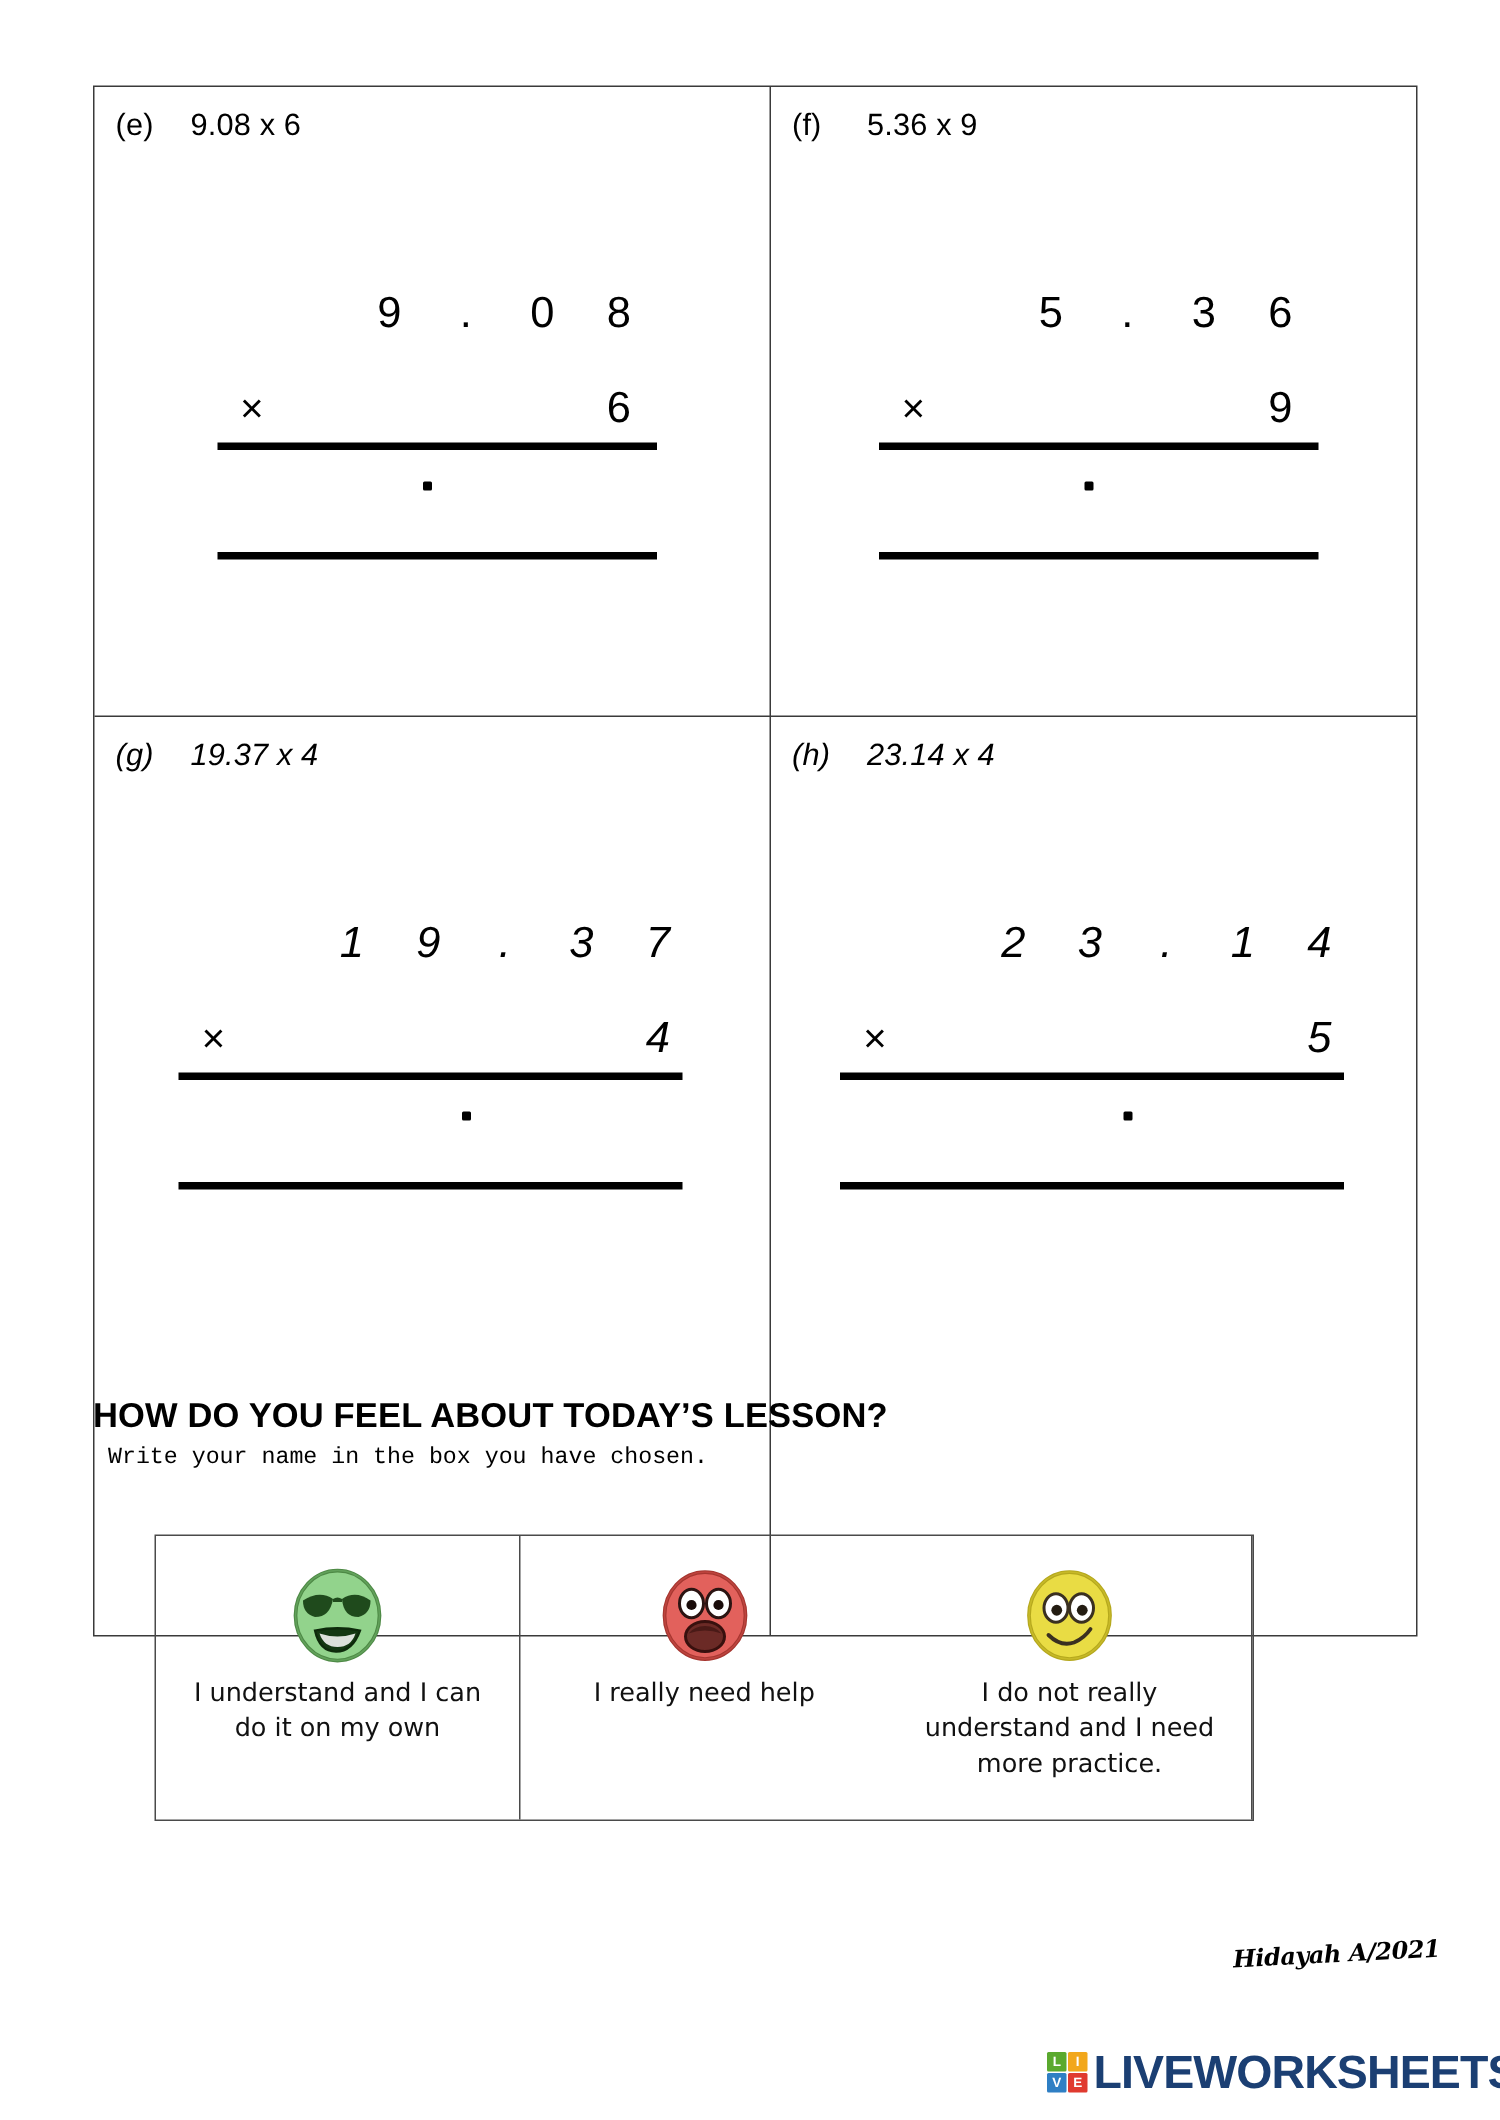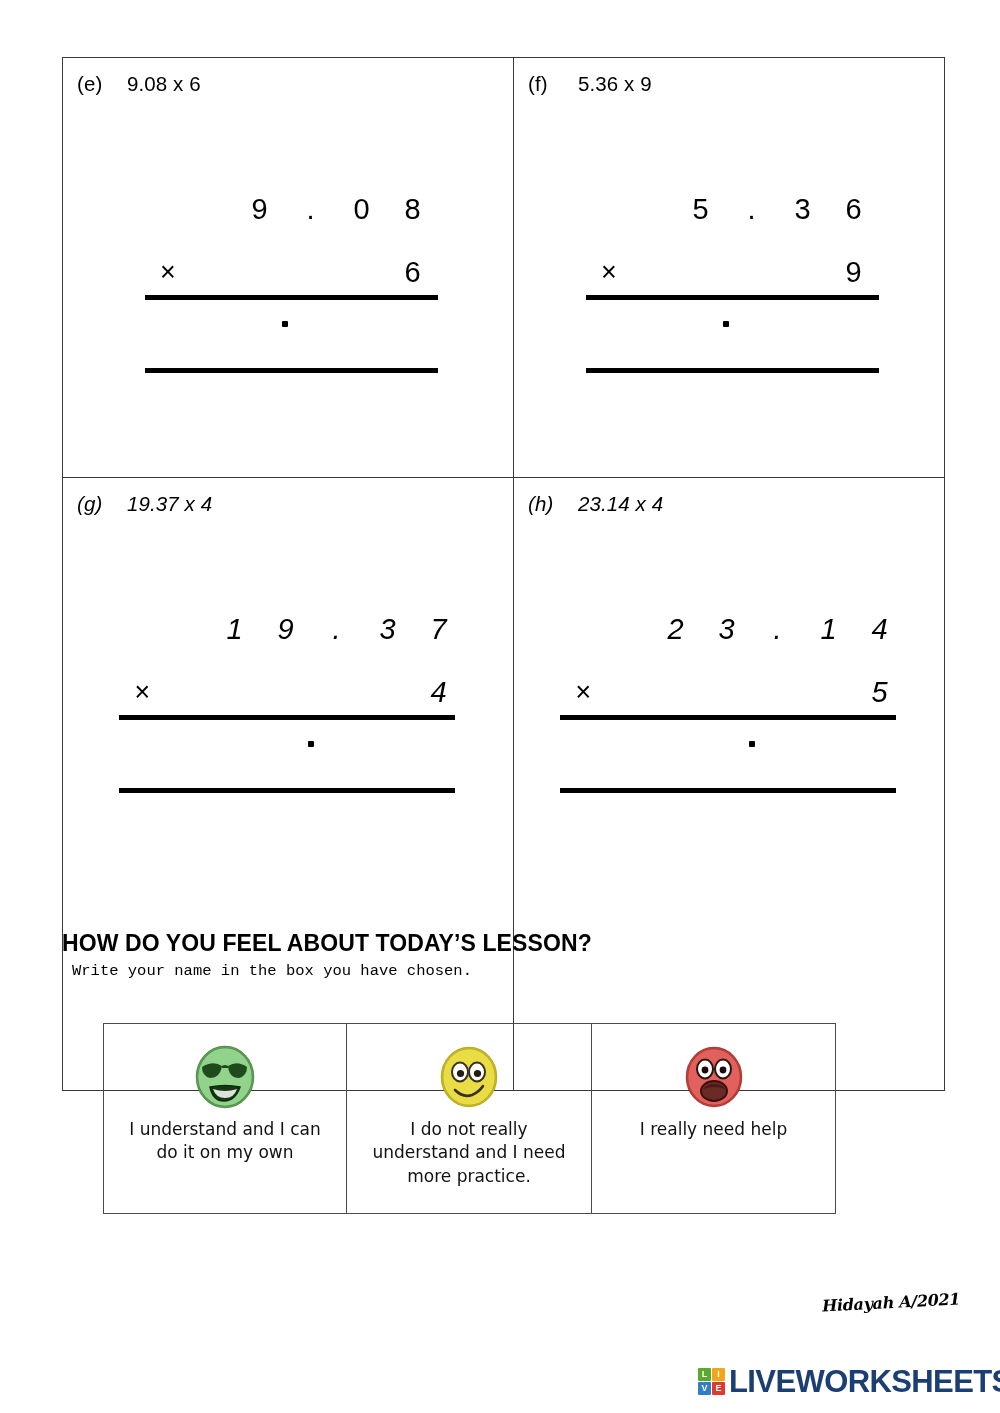--- a/index.html
+++ b/index.html
@@ -330,53 +330,53 @@
         <ellipse cx="37" cy="37" rx="28" ry="30" fill="#92d38c" stroke="#4e8a46" stroke-width="2.5"></ellipse>
         <ellipse cx="37" cy="37" rx="28" ry="30" fill="none" stroke="#6fb069" stroke-width="1" opacity="0.6"></ellipse>
         <path d="M14 27 Q25 20 34 26 Q32 38 22 38 Q14 36 14 27 Z" fill="#1f4a1c"></path>
         <path d="M40 26 Q49 20 59 27 Q59 36 51 38 Q41 38 40 26 Z" fill="#1f4a1c"></path>
         <path d="M34 26 Q37 24 40 26 L40 28 L34 28 Z" fill="#1f4a1c"></path>
         <path d="M22 47 Q37 44 52 47 Q47 61 36 61 Q25 61 22 47 Z" fill="#143812" stroke="#0d2a0b" stroke-width="1.5"></path>
         <path d="M25 49 Q37 53 49 49 Q46 58 37 58 Q28 58 25 49 Z" fill="#ffffff" opacity="0.85"></path>
       </svg>
     </div>
     <div class="feel-text">I understand and I can do it on my own</div>
-  </div>
-
-  <div class="feel-cell">
-    <div class="emoji-wrap">
-      <svg width="74" height="74" viewBox="0 0 74 74" aria-hidden="true">
-        <ellipse cx="37" cy="37" rx="27" ry="29" fill="#e9dc44" stroke="#b5a81d" stroke-width="2.5"></ellipse>
-        <ellipse cx="37" cy="37" rx="27" ry="29" fill="none" stroke="#cfc02e" stroke-width="1" opacity="0.7"></ellipse>
-        <ellipse cx="28" cy="32" rx="8" ry="9.5" fill="#ffffff" stroke="#3a3020" stroke-width="2"></ellipse>
-        <ellipse cx="45" cy="32" rx="8" ry="9.5" fill="#ffffff" stroke="#3a3020" stroke-width="2"></ellipse>
-        <circle cx="28.5" cy="33.5" r="3.6" fill="#241d12"></circle>
-        <circle cx="45.5" cy="33.5" r="3.6" fill="#241d12"></circle>
-        <path d="M23 50 Q31 58 40 55 Q47 52 51 46" fill="none" stroke="#3a3020" stroke-width="2.6" stroke-linecap="round"></path>
-      </svg>
-    </div>
-    <div class="feel-text">I do not really understand and I need more practice.</div>
   </div>
 
   <div class="feel-cell last">
     <div class="emoji-wrap">
       <svg width="74" height="74" viewBox="0 0 74 74" aria-hidden="true">
         <ellipse cx="37" cy="37" rx="27" ry="29" fill="#e2615c" stroke="#a63630" stroke-width="2.5"></ellipse>
         <ellipse cx="37" cy="37" rx="27" ry="29" fill="none" stroke="#c74a44" stroke-width="1" opacity="0.7"></ellipse>
         <ellipse cx="28" cy="29" rx="8" ry="9.5" fill="#ffffff" stroke="#2b1412" stroke-width="2"></ellipse>
         <ellipse cx="46" cy="29" rx="8" ry="9.5" fill="#ffffff" stroke="#2b1412" stroke-width="2"></ellipse>
         <circle cx="28" cy="30" r="3.4" fill="#1a0c0a"></circle>
         <circle cx="46" cy="30" r="3.4" fill="#1a0c0a"></circle>
         <ellipse cx="37" cy="51" rx="13" ry="10" fill="#6b2a26" stroke="#38100e" stroke-width="2"></ellipse>
         <path d="M26 49 Q37 45 48 49 Q44 44 37 44 Q30 44 26 49 Z" fill="#4a1a17"></path>
       </svg>
     </div>
     <div class="feel-text">I really need help</div>
   </div>
 
+  <div class="feel-cell">
+    <div class="emoji-wrap">
+      <svg width="74" height="74" viewBox="0 0 74 74" aria-hidden="true">
+        <ellipse cx="37" cy="37" rx="27" ry="29" fill="#e9dc44" stroke="#b5a81d" stroke-width="2.5"></ellipse>
+        <ellipse cx="37" cy="37" rx="27" ry="29" fill="none" stroke="#cfc02e" stroke-width="1" opacity="0.7"></ellipse>
+        <ellipse cx="28" cy="32" rx="8" ry="9.5" fill="#ffffff" stroke="#3a3020" stroke-width="2"></ellipse>
+        <ellipse cx="45" cy="32" rx="8" ry="9.5" fill="#ffffff" stroke="#3a3020" stroke-width="2"></ellipse>
+        <circle cx="28.5" cy="33.5" r="3.6" fill="#241d12"></circle>
+        <circle cx="45.5" cy="33.5" r="3.6" fill="#241d12"></circle>
+        <path d="M23 50 Q31 58 40 55 Q47 52 51 46" fill="none" stroke="#3a3020" stroke-width="2.6" stroke-linecap="round"></path>
+      </svg>
+    </div>
+    <div class="feel-text">I do not really understand and I need more practice.</div>
+  </div>
+
 </div>
 
 <div id="signature">Hidayah A/2021</div>
 
 <div id="lw-logo">
   <div class="lw-blocks">
     <span class="lw-block" style="background:#5aa92e;">L</span>
     <span class="lw-block" style="background:#f2a71b;">I</span>
     <span class="lw-block" style="background:#2f7fc4;">V</span>
     <span class="lw-block" style="background:#e03a2f;">E</span>

